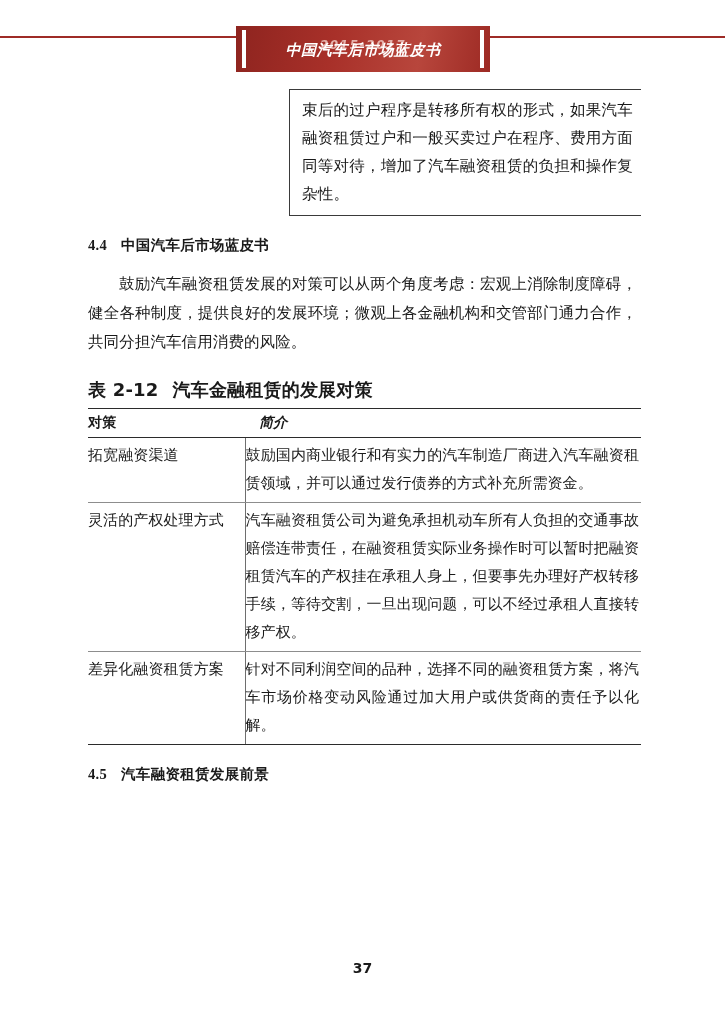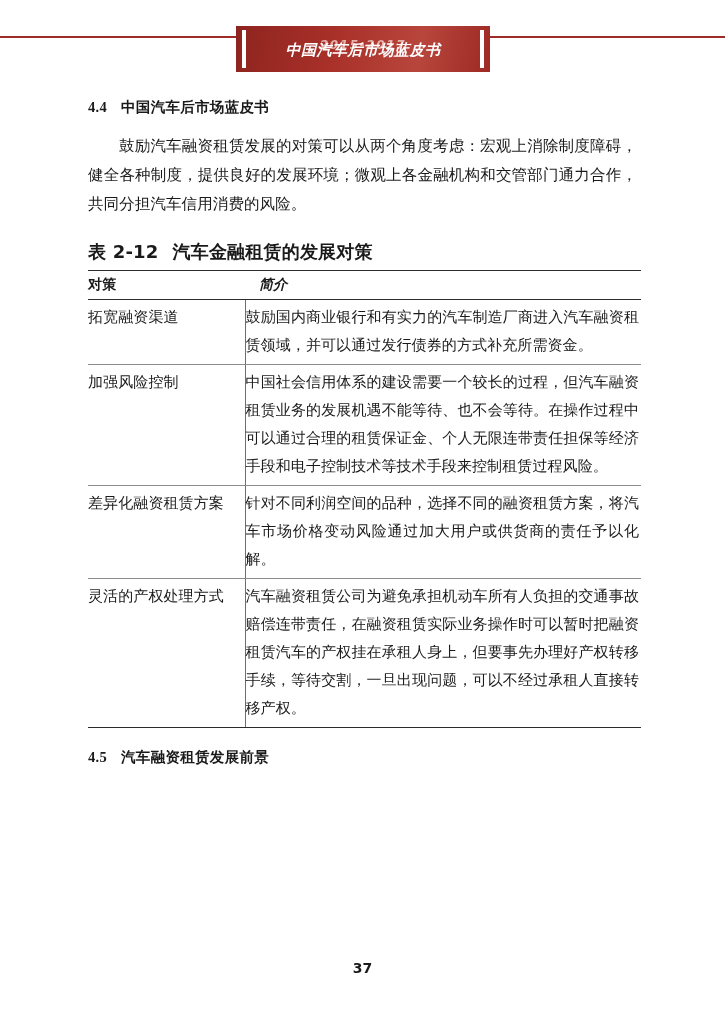--- a/index.html
+++ b/index.html
@@ -213,20 +213,25 @@
   <div class="header-block">
     <div class="header-bar-left"></div>
     <div class="header-bar-right"></div>
     <div class="header-year">2015-2017</div>
     <div class="header-title">中国汽车后市场蓝皮书</div>
   </div>
 </div>
 
 <div class="content">
 
+  <div class="cont-table">
+    <div class="cont-table-inner">
+      <p>束后的过户程序是转移所有权的形式，如果汽车融资租赁过户和一般买卖过户在程序、费用方面同等对待，增加了汽车融资租赁的负担和操作复杂性。</p>
+    </div>
+  </div>
 
   <h2 class="section">
     <span class="num">4.4</span><span>中国汽车后市场蓝皮书</span>
   </h2>
 
   <p class="body">鼓励汽车融资租赁发展的对策可以从两个角度考虑：宏观上消除制度障碍，健全各种制度，提供良好的发展环境；微观上各金融机构和交管部门通力合作，共同分担汽车信用消费的风险。</p>
 
   <div class="table-caption">
     <span class="cap-num">表 2-12</span><span>汽车金融租赁的发展对策</span>
   </div>
@@ -241,30 +246,26 @@
         <th class="h1c">对策</th>
         <th class="h2c">简介</th>
       </tr>
     </thead>
     <tbody>
       <tr>
         <td class="c-policy">拓宽融资渠道</td>
         <td class="c-desc">鼓励国内商业银行和有实力的汽车制造厂商进入汽车融资租赁领域，并可以通过发行债券的方式补充所需资金。</td>
       </tr>
       <tr>
-        <td class="c-policy">加强风险控制</td>
-        <td class="c-desc">中国社会信用体系的建设需要一个较长的过程，但汽车融资租赁业务的发展机遇不能等待、也不会等待。在操作过程中可以通过合理的租赁保证金、个人无限连带责任担保等经济手段和电子控制技术等技术手段来控制租赁过程风险。</td>
+        <td class="c-policy">灵活的产权处理方式</td>
+        <td class="c-desc">汽车融资租赁公司为避免承担机动车所有人负担的交通事故赔偿连带责任，在融资租赁实际业务操作时可以暂时把融资租赁汽车的产权挂在承租人身上，但要事先办理好产权转移手续，等待交割，一旦出现问题，可以不经过承租人直接转移产权。</td>
       </tr>
       <tr>
         <td class="c-policy">差异化融资租赁方案</td>
         <td class="c-desc">针对不同利润空间的品种，选择不同的融资租赁方案，将汽车市场价格变动风险通过加大用户或供货商的责任予以化解。</td>
-      </tr>
-      <tr>
-        <td class="c-policy">灵活的产权处理方式</td>
-        <td class="c-desc">汽车融资租赁公司为避免承担机动车所有人负担的交通事故赔偿连带责任，在融资租赁实际业务操作时可以暂时把融资租赁汽车的产权挂在承租人身上，但要事先办理好产权转移手续，等待交割，一旦出现问题，可以不经过承租人直接转移产权。</td>
       </tr>
     </tbody>
   </table>
 
   <h2 class="section">
     <span class="num">4.5</span><span>汽车融资租赁发展前景</span>
   </h2>
 
 
 </div>

